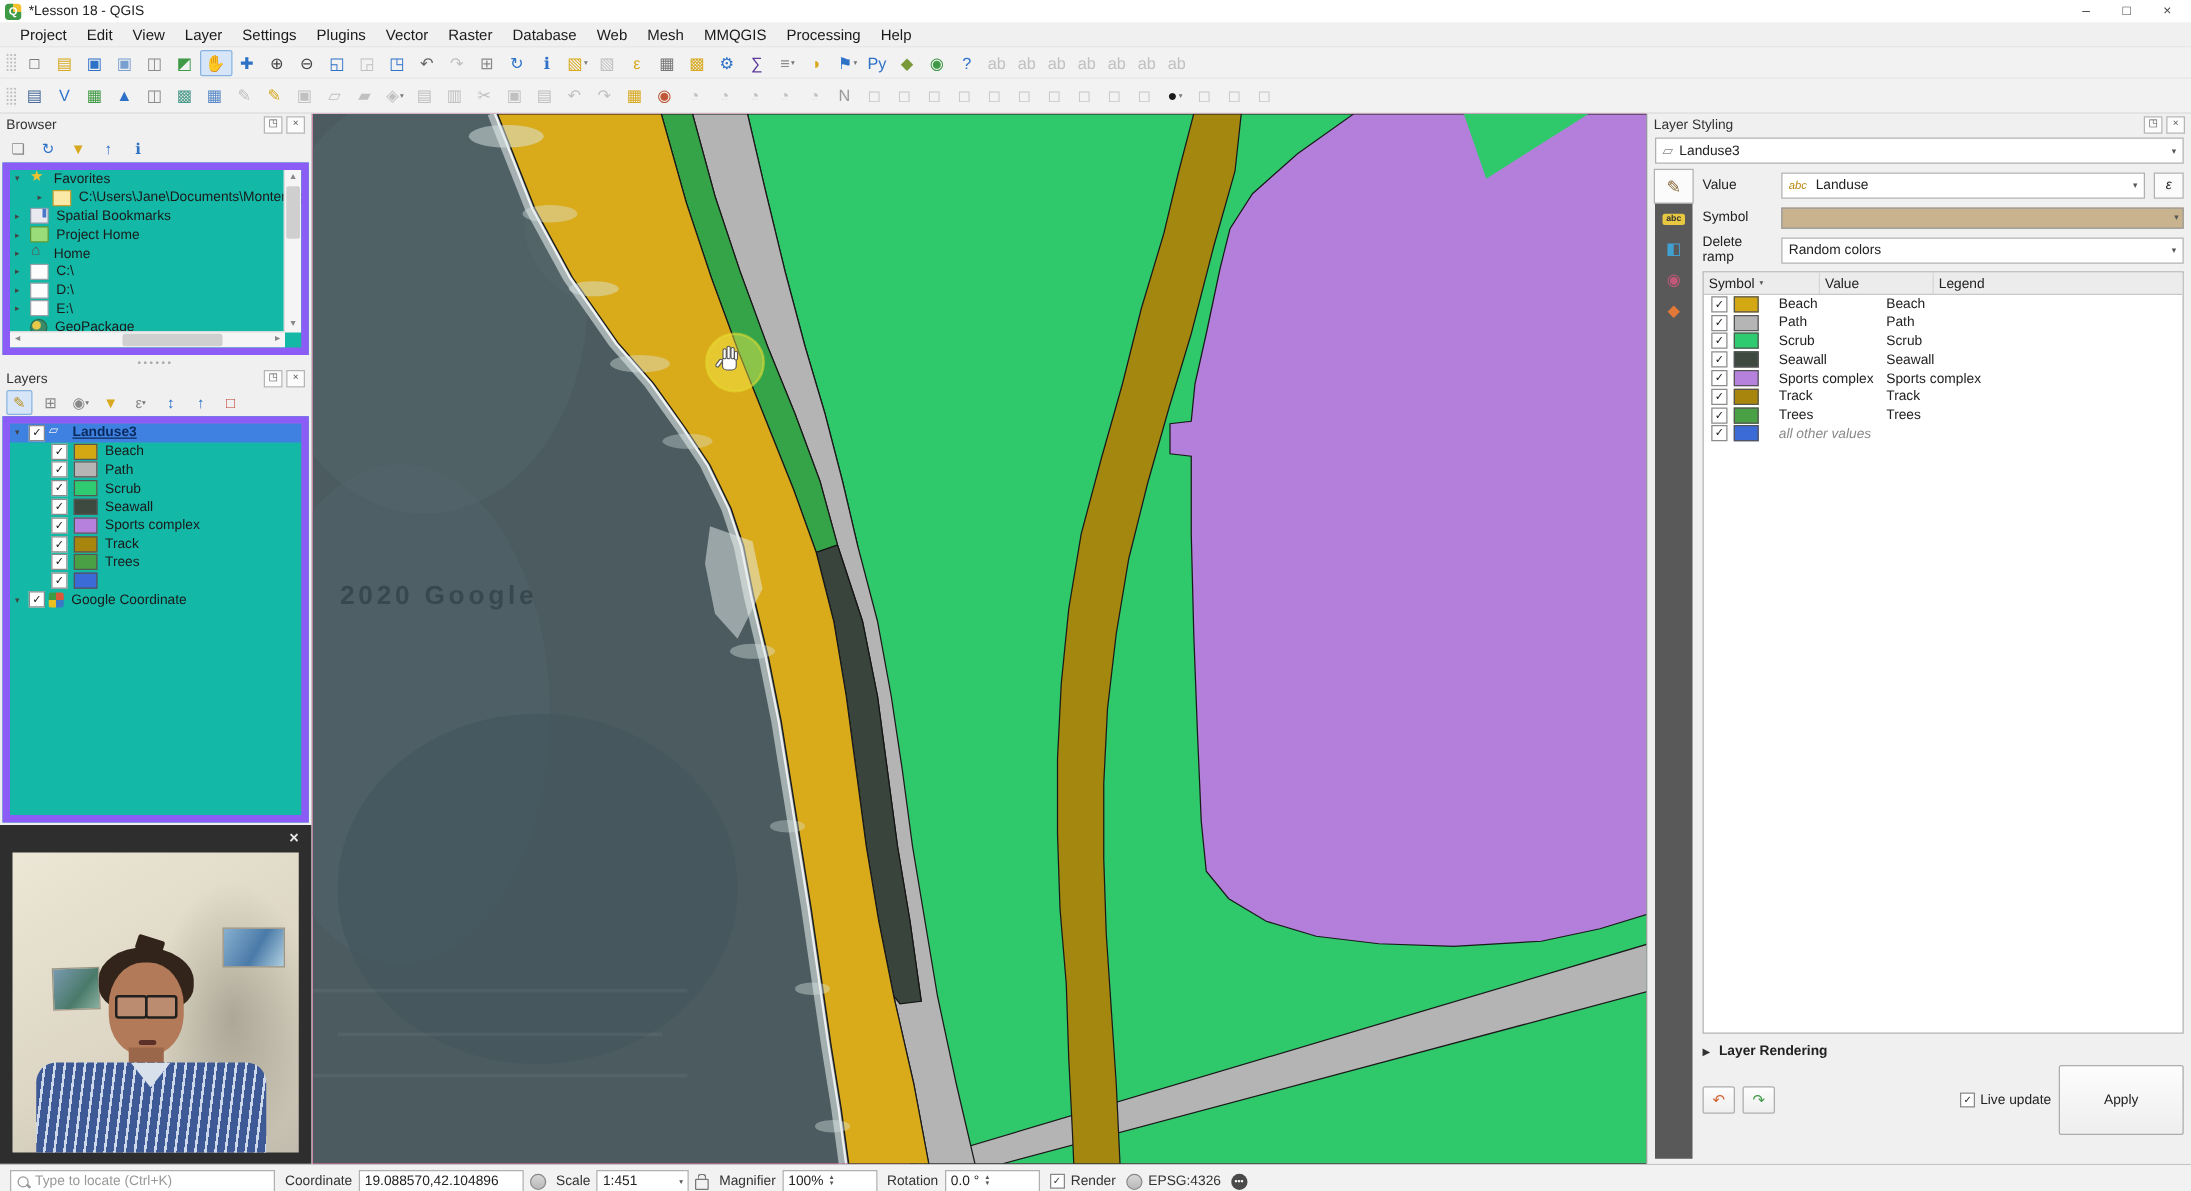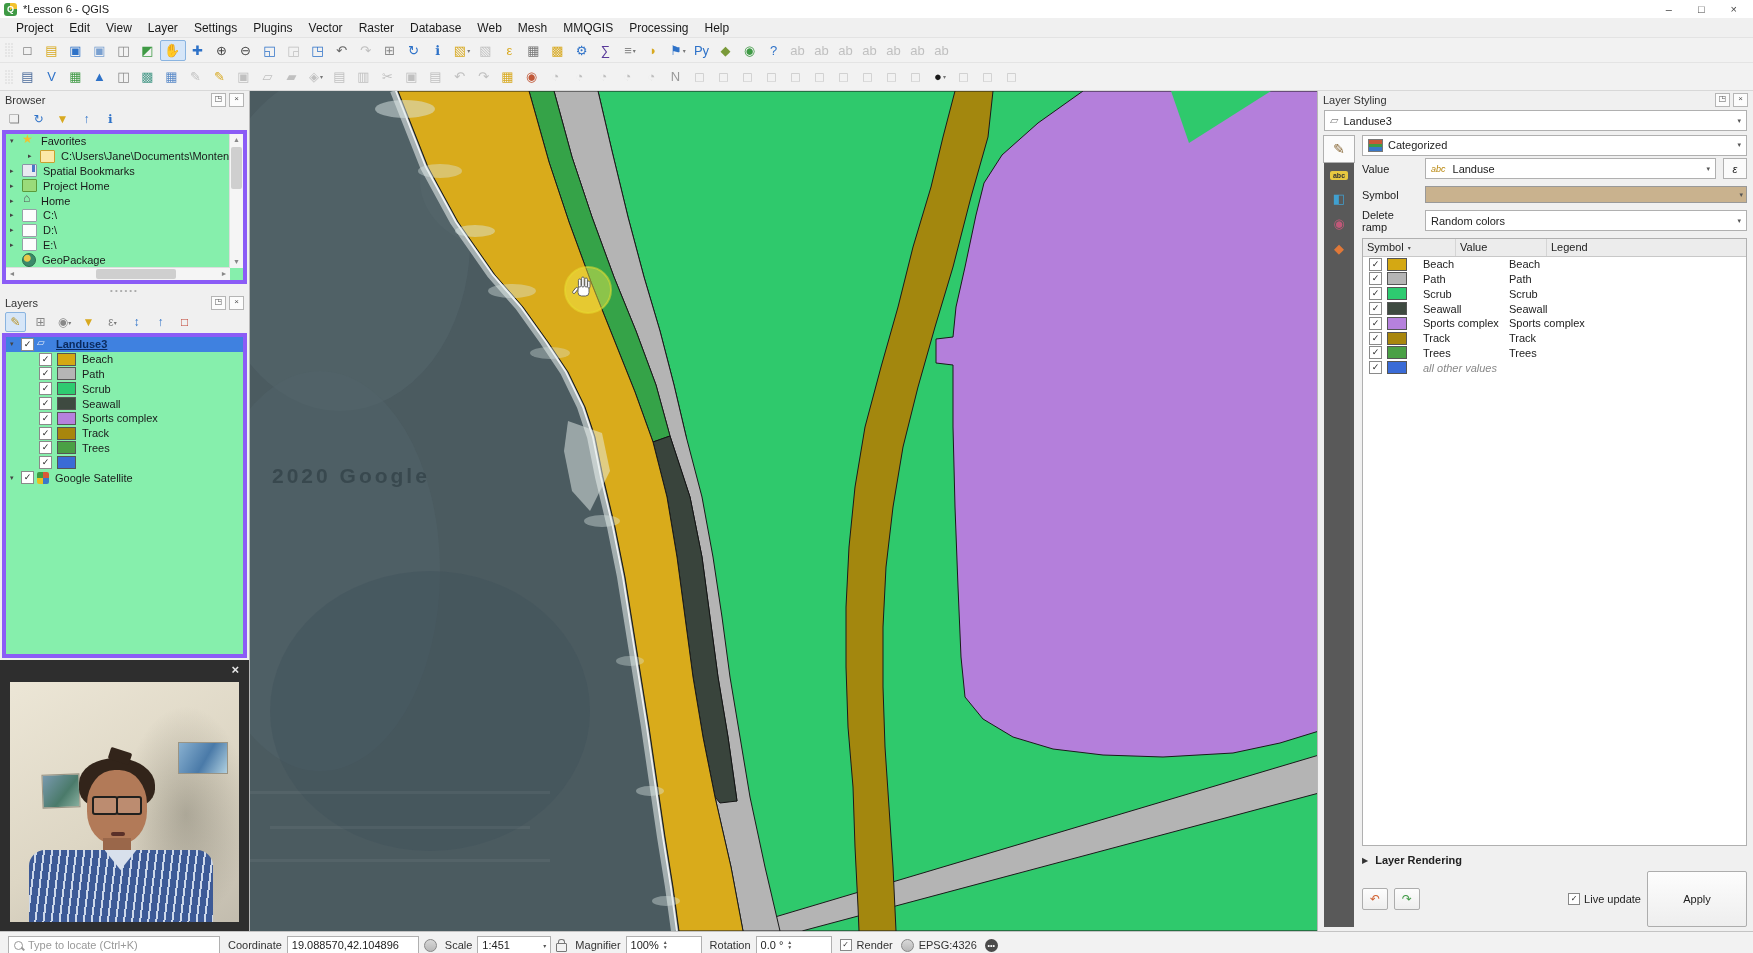--- a/index.html
+++ b/index.html
@@ -24,21 +24,21 @@
   .main{display:flex;height:840px}
   
   .left-col{width:249px;flex:none;background:#f0f0f0;border-right:1px solid #b8b8b8;display:flex;flex-direction:column;position:relative}
   .panel-h{height:17px;display:flex;align-items:center;padding:0 5px;font-size:11px;color:#333}
   .panel-h .sp{flex:1}
   .ph-btn{width:13px;height:12px;border:1px solid #b5b5b5;background:#fcfcfc;font-size:8px;line-height:10px;text-align:center;margin-left:3px;color:#555}
   .panel-tools{height:22px;display:flex;align-items:center;gap:5px;padding:0 5px}
   .pt-icon{width:19px;height:18px;display:flex;align-items:center;justify-content:center;font-size:12px;border-radius:2px}
   .pt-icon.sel{background:#d6e6f8;border:1px solid #8ab4e0}
   .pt-icon .arr{font-size:6px;color:#777}
-  .tree{flex:1;background:#86efac;border:4px solid #8b5cf6;margin:0 2px 2px 2px;overflow:hidden;position:relative;font-size:11px}
+  .tree{flex:1;background:#14b8a6;border:6px solid #8b5cf6;margin:0 2px 2px 2px;overflow:hidden;position:relative;font-size:11px}
   .trow{height:14.8px;display:flex;align-items:center;padding-left:4px;white-space:nowrap;overflow:hidden}
   .trow.ind1{padding-left:22px}
   .exp{width:11px;font-size:7px;color:#444;flex:none}
   .tlabel{margin-left:2px;color:#1a1a1a}
   .trow.sel{background:#3f81e0}
   .trow.sel .tlabel{color:#0a2a5e;text-decoration:underline;font-weight:bold}
   .cb{width:11px;height:11px;border:1px solid #8a8a8a;background:#fff;font-size:9px;line-height:10px;text-align:center;
       font-weight:bold;color:#222;flex:none;margin-right:2px}
   .sw{width:17px;height:11px;border:1px solid #555;margin:0 4px 0 3px;flex:none;display:none}
   .sw[style]{display:block}
@@ -155,21 +155,21 @@
   .globe{width:11px;height:11px;border-radius:50%;border:1px solid #888;
      background:linear-gradient(#d8d8d8,#b8b8b8);position:relative}
   .bubble{width:13px;height:13px;border-radius:50%;background:#4a4a4a;color:#fff;font-size:7px;display:flex;align-items:center;justify-content:center}
   .sb-cb{width:10px;height:10px;border:1px solid #888;background:#fff;font-size:8px;line-height:9px;text-align:center;font-weight:bold}
 </style>
 </head>
 <body>
 
 <div class="titlebar">
   <span class="qgis-logo">Q</span>
-  <span>*Lesson 6 - QGIS</span>
+  <span>*Lesson 18 - QGIS</span>
   <span class="win-controls">
     <span>–</span>
     <span>□</span>
     <span>×</span>
   </span>
 </div>
 
 <div class="menubar">
 
 <span class="mi">Project</span>
@@ -724,21 +724,21 @@
               <span class="cb">✓</span>
               <span class="sw" style="background: rgb(58, 107, 214);"></span>
 
               <span class="tlabel"></span>
             </div>
             <div class="trow lyr">
               <span class="exp">▾</span>
               <span class="cb">✓</span>
 
               <span class="ticon i-satellite"></span>
-              <span class="tlabel">Google Satellite</span>
+              <span class="tlabel">Google Coordinate</span>
             </div>
           </div>
       </div>
     </div>
 
     <div class="webcam">
       <span class="wc-close">×</span>
       <div class="wc-video">
         <div class="wc-shadow"></div>
         <div class="painting p1"></div>
@@ -829,25 +829,20 @@
             <span>✎</span>
           </div>
         <div class="tab-dark">
           <span class="abc-chip">abc</span>
           <span class="td-ic" style="color:#40a0d0">◧</span>
           <span class="td-ic" style="color:#c05878">◉</span>
           <span class="td-ic" style="color:#e07838">◆</span>
         </div>
       </div>
       <div class="rp-content">
-        <div class="combo">
-          <span class="cat-ic"></span>
-          <span>Categorized</span>
-          <span class="dd">▾</span>
-        </div>
         <div class="frow">
           <span class="flabel">Value</span>
           <div class="combo" style="flex:1">
             <span class="abc">abc</span>
             <span>Landuse</span>
             <span class="dd">▾</span>
           </div>
           <span class="eps-btn">ε</span>
         </div>
         <div class="frow">

